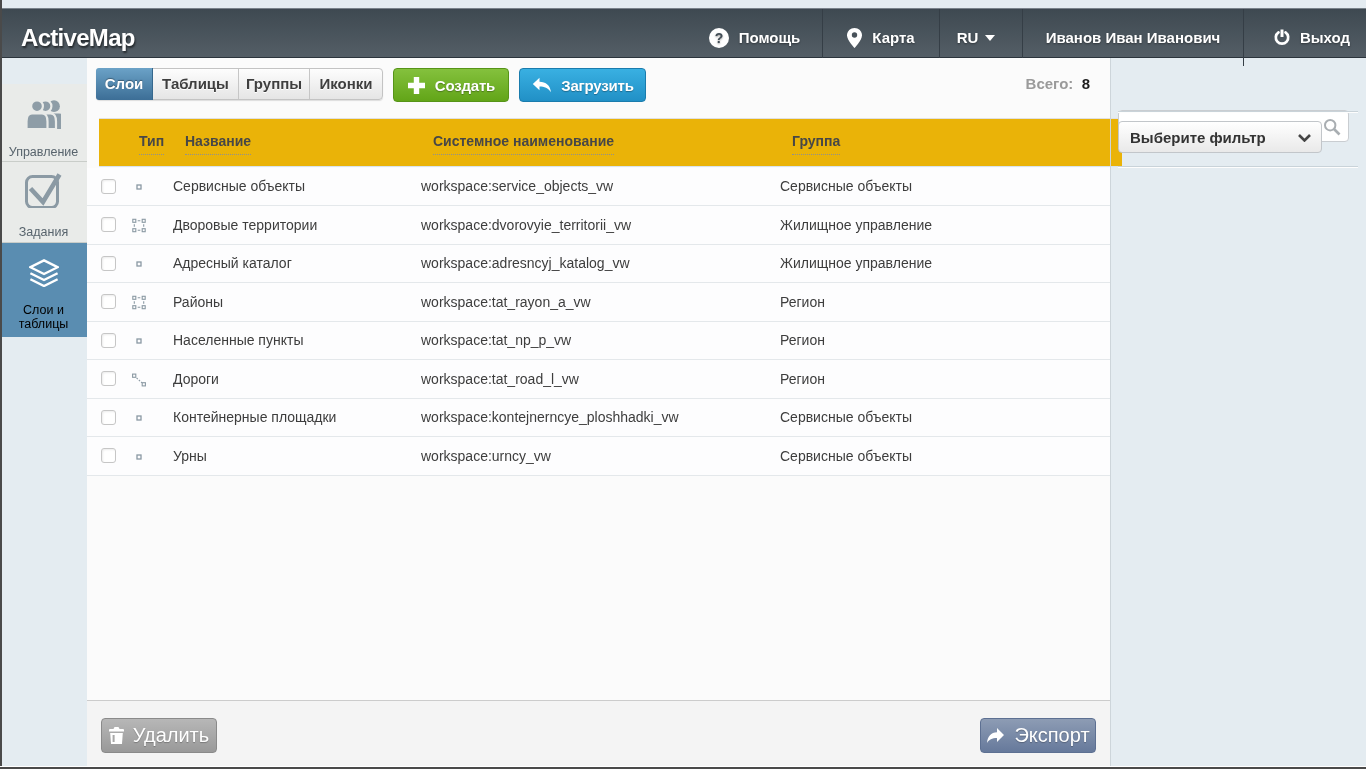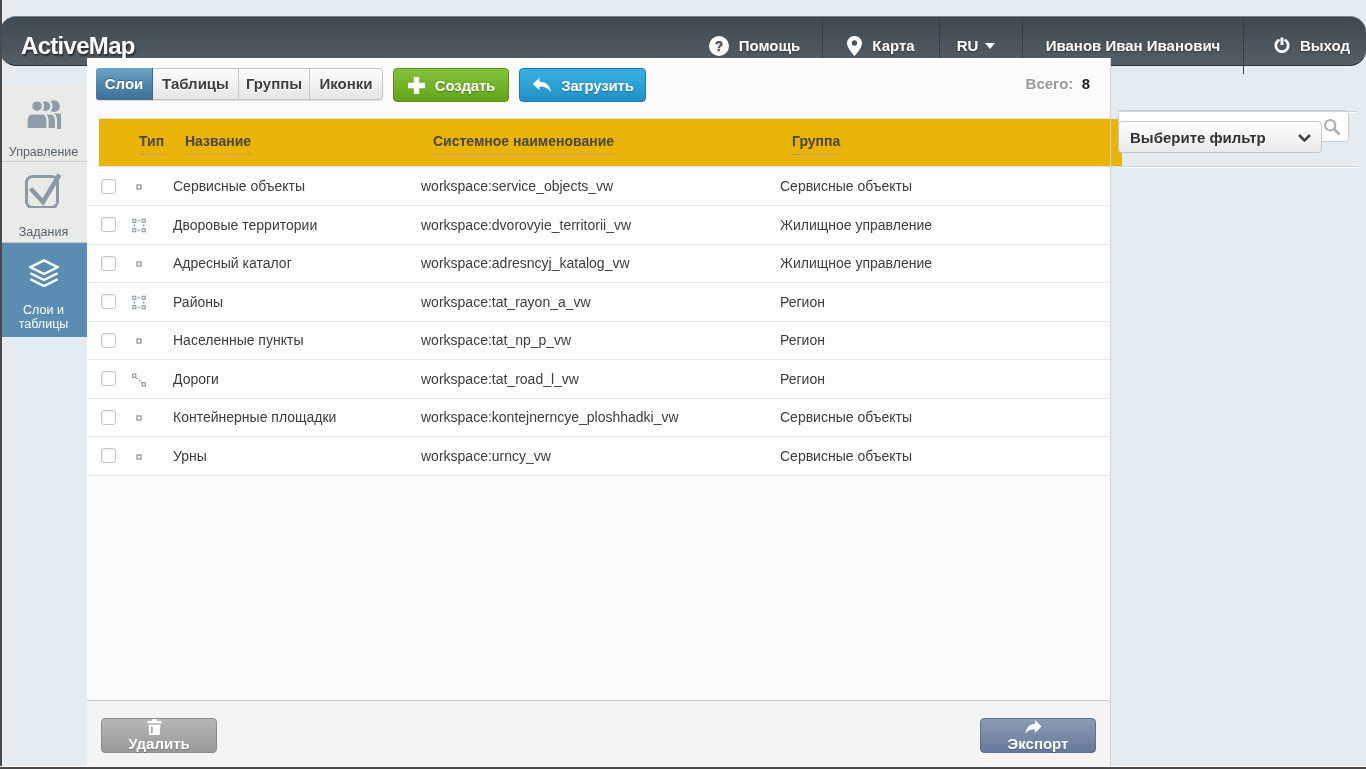--- a/index.html
+++ b/index.html
@@ -5,36 +5,36 @@
 * { margin:0; padding:0; box-sizing:border-box; }
 html,body { width:1366px; height:769px; overflow:hidden; }
 body { font-family:"Liberation Sans", sans-serif; background:#e4ecf1; position:relative; }
 
 
 #frame-left { position:absolute; left:0; top:0; width:2px; height:769px; background:#4a4a4a; z-index:99; }
 #frame-bottom { position:absolute; left:0; top:766px; width:1366px; height:3px; background:#4a4a4a; z-index:99; }
 #frame-bottom .inner { position:absolute; left:0; top:0; width:1366px; height:1px; background:#fff; }
 
 
-#topbar { position:absolute; left:0; top:16px; width:1366px; height:50px;
+#topbar { position:absolute; left:0; top:8px; width:1366px; height:50px;
   background:linear-gradient(#3e4951, #545e66);
-  border-top:1px solid #79828a; border-bottom:1px solid #2b343c;border-radius:16px; }
+  border-top:1px solid #79828a; border-bottom:1px solid #2b343c; }
 #logo { position:absolute; left:21px; top:15px; color:#fff; font-size:24px; letter-spacing:-0.7px; font-weight:bold;
   text-shadow:1px 2px 2px rgba(0,0,0,0.55); }
 .navitem { position:absolute; top:0; height:57px; border-left:1px solid #353e46;
   display:flex; align-items:center; justify-content:center; color:#fff; font-weight:bold;
   font-size:15px; text-shadow:0 1px 2px rgba(0,0,0,0.4); }
 .navitem svg { margin-right:10px; }
 
 
 #sidebar { position:absolute; left:0; top:58px; width:87px; }
 .sbitem { width:87px; background:#e9ebe9; border-bottom:1px solid #c9cdc9;
   text-align:center; color:#57636c; font-size:12.5px; }
 .sbitem .lbl { line-height:14px; margin-top:8px; }
-.sbitem.active { background:#5a8db1; color:#ffffff; border-bottom:none; }
+.sbitem.active { background:#5a8db1; color:#000000; border-bottom:none; }
 
 
 #main { position:absolute; left:87px; top:58px; width:1023px; height:708px; background:#fbfbfb; }
 #toolbar { position:absolute; left:0; top:0; width:1023px; height:60px; }
 #tabs { position:absolute; left:9px; top:10px; height:32px; display:flex;
   border:1px solid #c3c3c3; border-radius:4px; background:linear-gradient(#fdfdfd,#e5e5e5);
   box-shadow:0 1px 1px rgba(0,0,0,0.12); }
 .tab { height:30px; line-height:30px; text-align:center; font-size:15px; font-weight:bold; color:#3f3f3f;
   border-right:1px solid #c6c6c6; text-shadow:0 1px 0 #fff; }
 .tab:nth-child(1) { width:57px; }
@@ -61,22 +61,22 @@
 .row { position:relative; width:1023px; height:38.55px; border-bottom:1px solid #e4e8eb; background:#fdfdfe; }
 .row .cb { position:absolute; left:14px; top:11px; width:15px; height:15px; background:#fff;
   border:1px solid #c6c6c6; border-radius:3px; box-shadow:inset 1px 1px 2px rgba(0,0,0,0.08); }
 .row .typ { position:absolute; left:40px; top:0; width:24px; height:38.6px; display:flex; align-items:center; justify-content:center; }
 .row .c1 { position:absolute; left:86px; top:10.5px; font-size:14px; color:#3d3d3d; }
 .row .c2 { position:absolute; left:334px; top:10.5px; font-size:14px; color:#3d3d3d; }
 .row .c3 { position:absolute; left:693px; top:10.5px; font-size:14px; color:#3d3d3d; }
 
 
 #footer { position:absolute; left:0; top:642px; width:1023px; height:66px; background:#f4f4f4; border-top:1px solid #cccccc; }
-.fbtn { position:absolute; top:17px; height:35px; border-radius:4px; color:#fff; font-size:15px; font-weight:bold;
-  display:flex; align-items:center; justify-content:center; text-shadow:0 1px 1px rgba(0,0,0,0.25);flex-direction:column; }
+.fbtn { position:absolute; top:17px; height:35px; border-radius:4px; color:#fff; font-size:20px; font-weight:normal;
+  display:flex; align-items:center; justify-content:center; text-shadow:0 1px 1px rgba(0,0,0,0.25); }
 #btn-del { left:14px; width:116px; background:linear-gradient(#b7b7b7,#999999); border:1px solid #8a8a8a; }
 #btn-exp { left:893px; width:116px; background:linear-gradient(#8d9cb4,#66799b); border:1px solid #5d7092; }
 .fbtn svg { margin-right:9px; }
 
 
 #rpanel { position:absolute; left:1110px; top:58px; width:256px; height:708px; border-left:1px solid #cdd5da; }
 #search { position:absolute; left:7px; top:12px; width:231px; height:32px; background:#fff;
   border:1px solid #c9cdd1; border-radius:4px;margin-top:40px; }
 #search .ph { position:absolute; left:9px; top:7px; font-size:15px; font-style:italic; color:#b9b9b9; }
 #search svg { position:absolute; right:7px; top:7px; }

